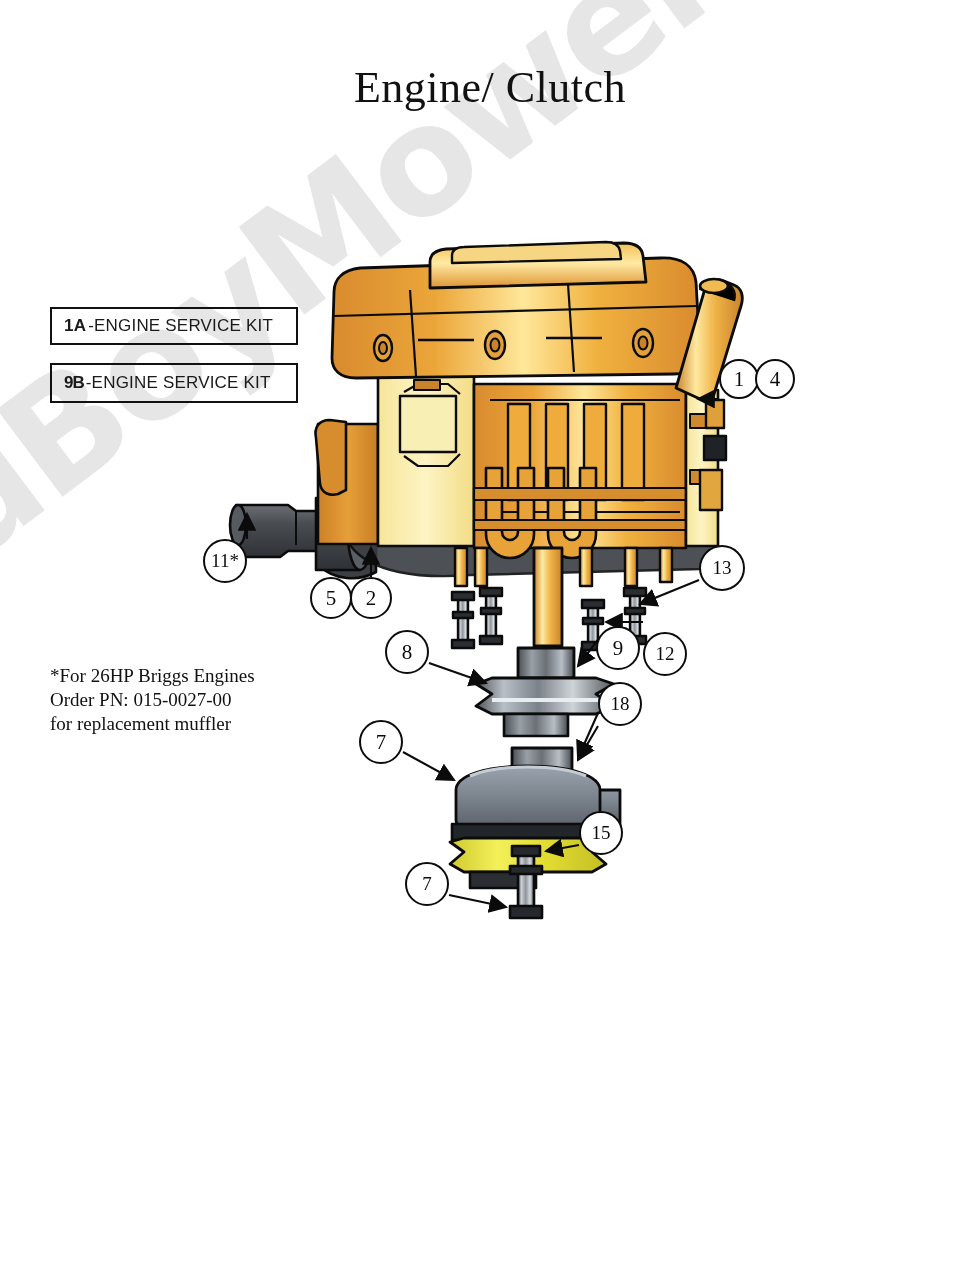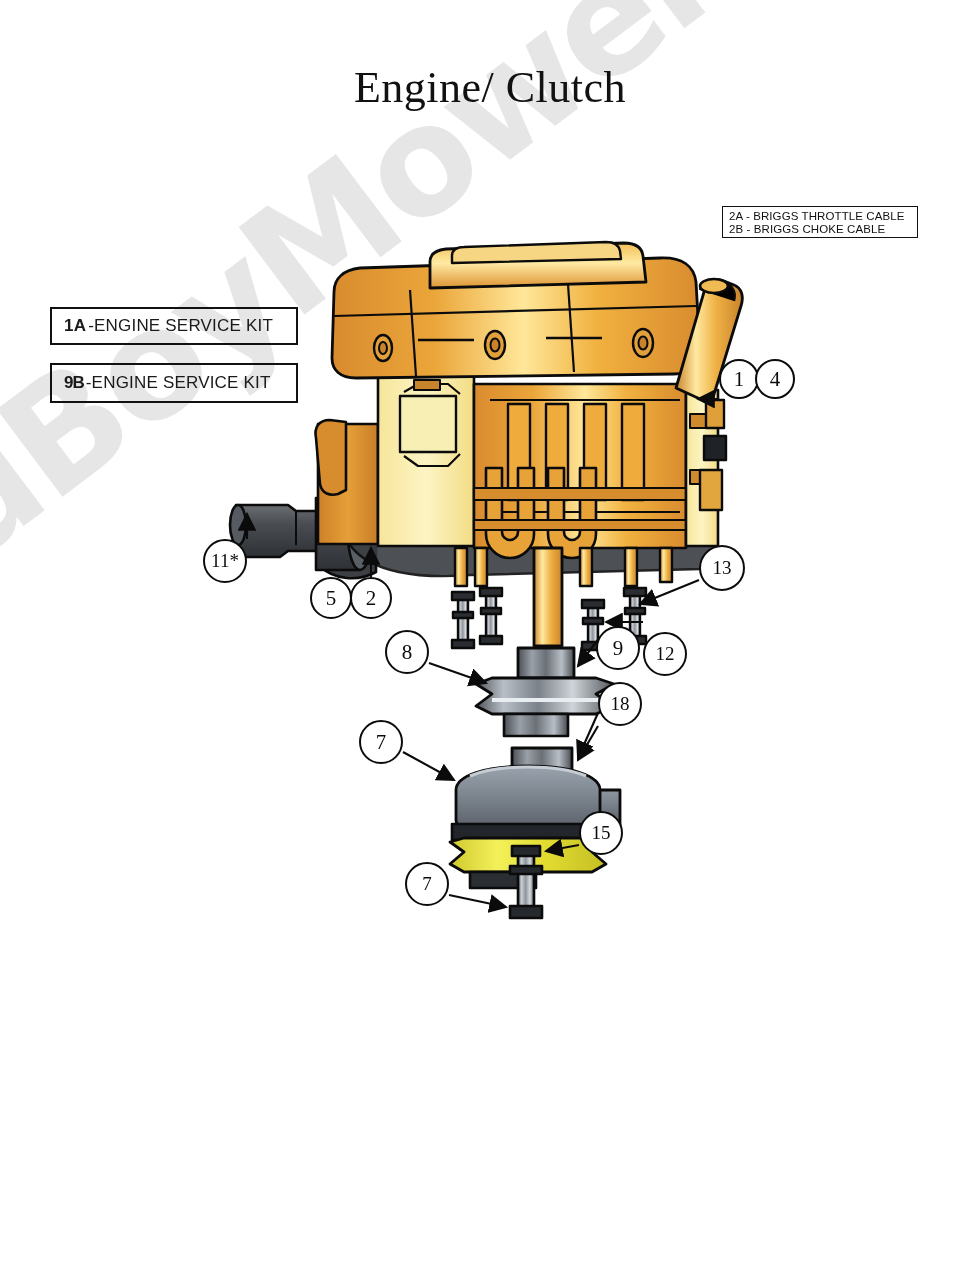--- a/index.html
+++ b/index.html
@@ -410,19 +410,18 @@
       <span> - </span>
       <span>ENGINE SERVICE KIT</span>
   </div>
 
   <div class="kit-box" id="kit-1b">
     <span class="tag">9B</span>
       <span> - </span>
       <span>ENGINE SERVICE KIT</span>
   </div>
 
-  <div class="cable-box">
-    <div>2A - BRIGGS THROTTLE CABLE</div>
-    <div>2B - BRIGGS CHOKE CABLE</div>
-  </div>
-
+
+  <div class="footnote">*For 26HP Briggs Engines
+Order PN: 015-0027-00
+for replacement muffler</div>
 
 </div>
 
 </body></html>

